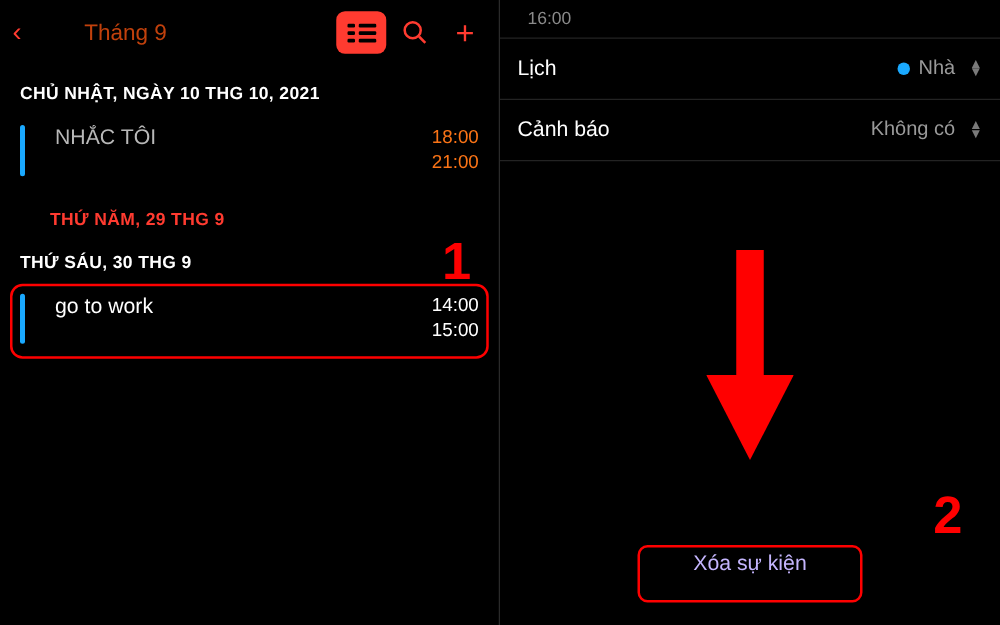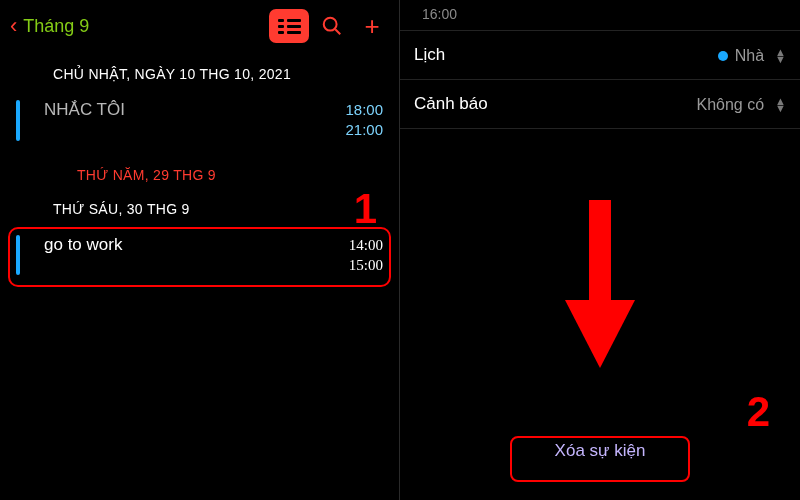--- a/index.html
+++ b/index.html
@@ -26,22 +26,23 @@
     height: 52px;
     padding: 0 10px;
     gap: 6px;
   }
   .back-chev {
     color: #ff3b30;
     font-size: 22px;
     font-weight: 300;
   }
   .back-label {
-    color: #84cc16;
+    color: #c2410c;
     font-size: 18px;
+    margin-left: 44px;
   }
   .hdr-spacer { flex: 1; }
   .list-btn {
     width: 40px;
     height: 34px;
     background: #ff3b30;
     border-radius: 7px;
     display: flex;
     align-items: center;
     justify-content: center;
@@ -60,25 +61,24 @@
     display: flex;
     align-items: center;
     justify-content: center;
     font-size: 26px;
     font-weight: 300;
   }
   .search-svg { width: 22px; height: 22px; stroke: #ff3b30; stroke-width: 2.2; fill: none; }
   
   .date-hdr {
     font-size: 14px;
-    font-weight: 400;
+    font-weight: 700;
     letter-spacing: .3px;
     padding: 14px 16px 10px;
     color: #fff;
-    margin-left: 37px;
   }
   .date-hdr.red { color: #ff3b30; padding-left: 40px; }
   .event-row {
     display: flex;
     align-items: flex-start;
     padding: 8px 16px 12px 16px;
     gap: 24px;
     position: relative;
   }
   .ev-bar {
@@ -86,23 +86,23 @@
     background: #1aa9ff;
     border-radius: 2px;
     align-self: stretch;
   }
   .ev-title { font-size: 17px; flex: 1; color: #b8b8b8; }
   .ev-title.bright { color: #fff; }
   .ev-times {
     text-align: right;
     font-size: 15px;
     line-height: 1.35;
-    color: #7dd3fc;
-  }
-  .ev-times.bright { color: #fff; font-family: Liberation Serif, serif; }
+    color: #f97316;
+  }
+  .ev-times.bright { color: #fff; }
   .highlight-box {
     position: absolute;
     left: 8px; right: 8px;
     top: 0; bottom: 0;
     border: 2.5px solid #ff0000;
     border-radius: 10px;
     pointer-events: none;
   }
   .annot-num {
     position: absolute;
@@ -112,21 +112,21 @@
   }
   
   .time-stub {
     color: #8a8a8a;
     font-size: 14px;
     padding: 6px 0 8px 22px;
     border-bottom: 1px solid #232323;
   }
   .setting-row {
     display: flex;
-    align-items: flex-end;
+    align-items: center;
     padding: 14px 14px;
     font-size: 17px;
     border-bottom: 1px solid #232323;
   }
   .setting-row .label { flex: 1; color: #fff; }
   .setting-val {
     color: #9a9a9a;
     font-size: 16px;
     display: flex;
     align-items: center;

